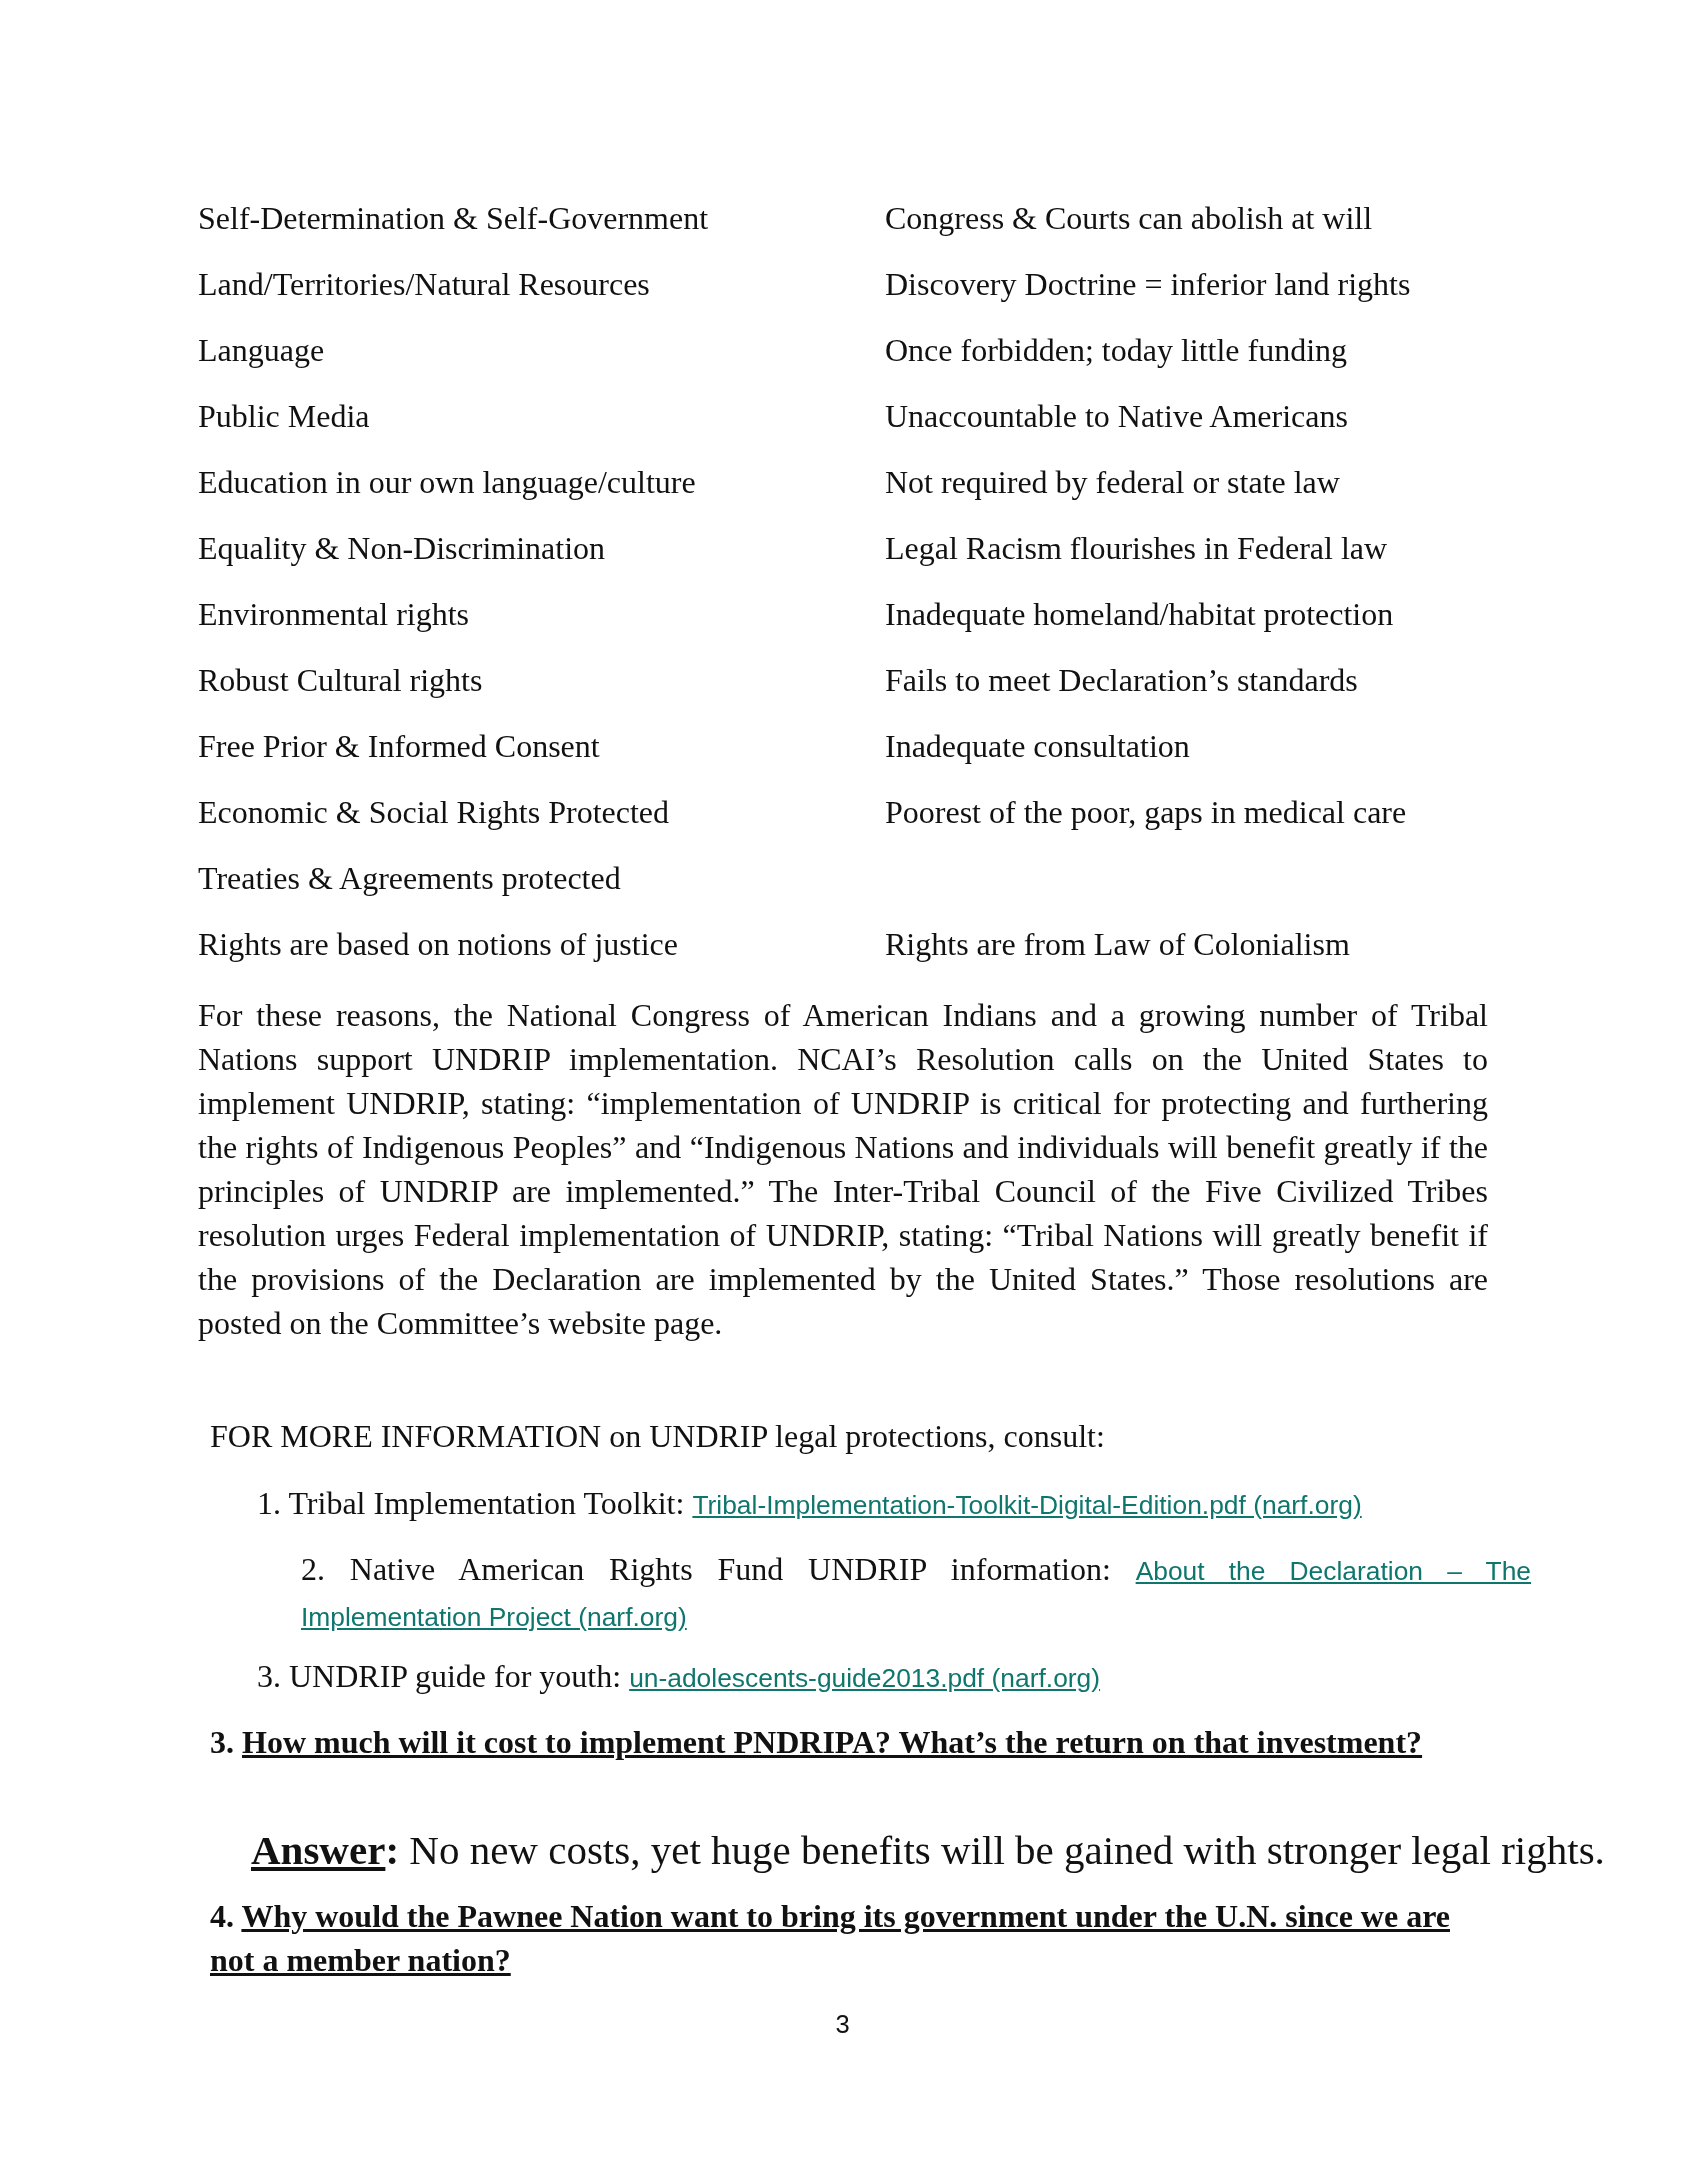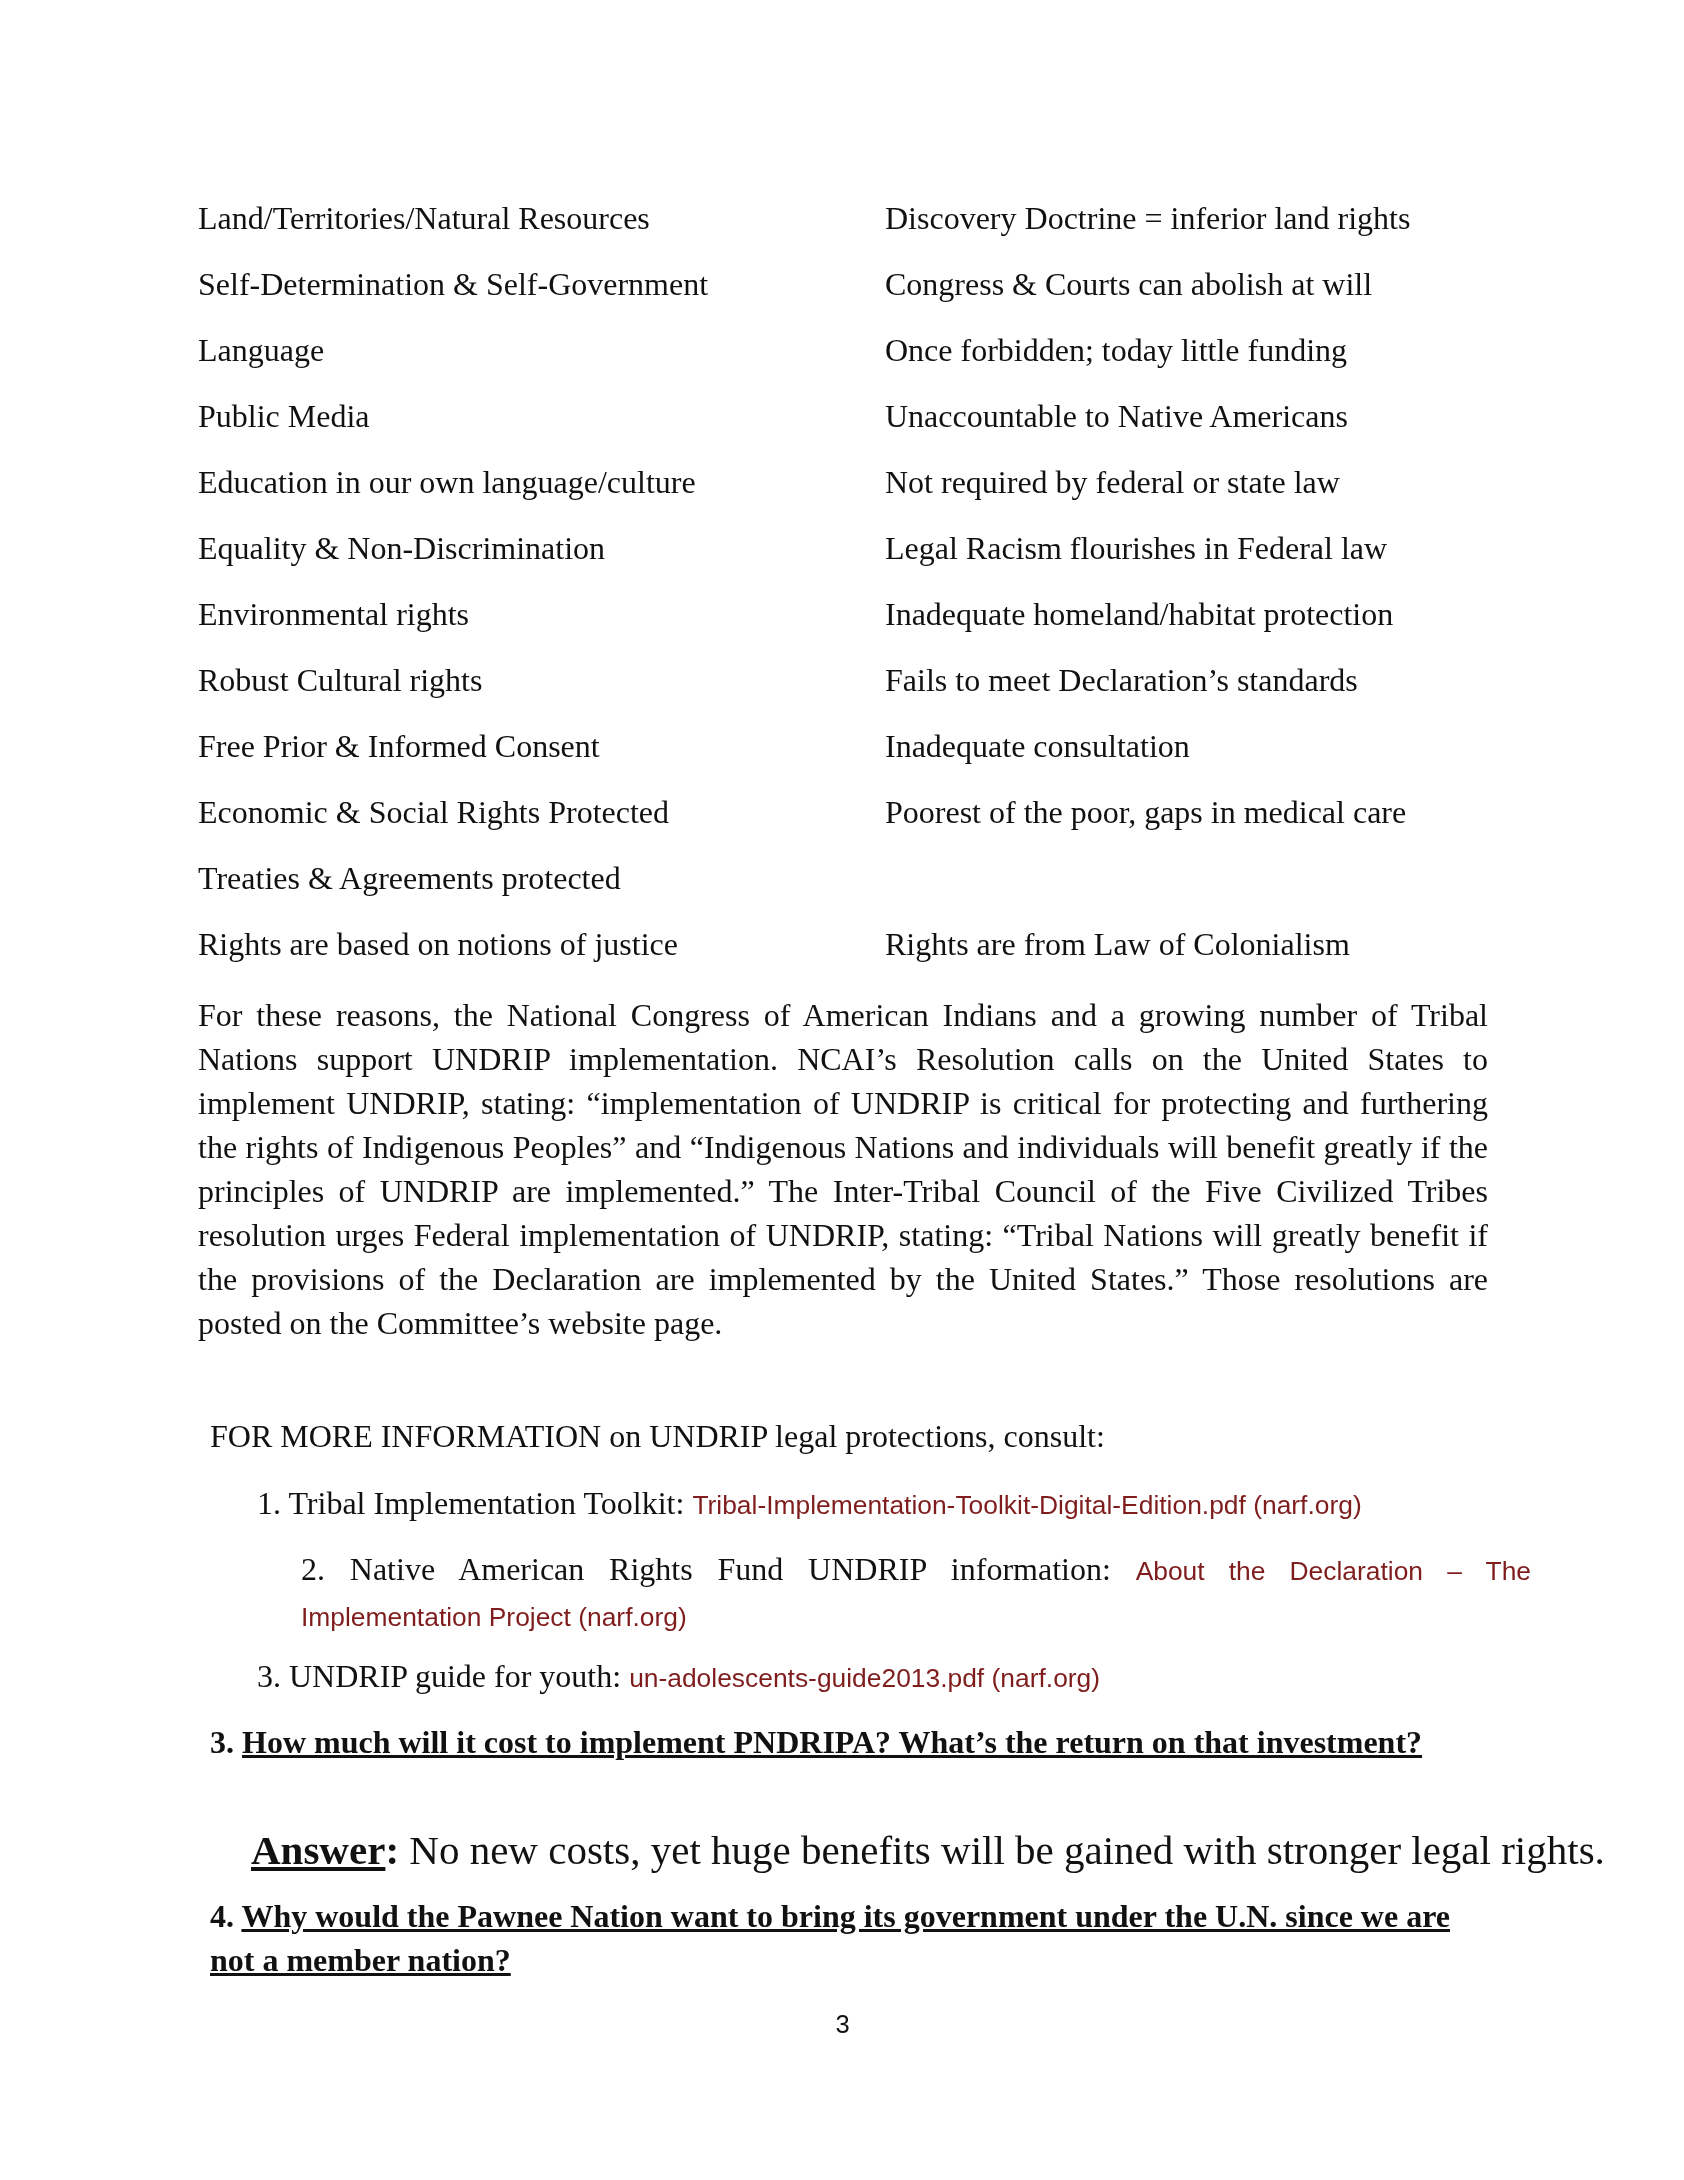--- a/index.html
+++ b/index.html
@@ -6,40 +6,40 @@
   body { width: 1685px; height: 2181px; position: relative; overflow: hidden;
          font-family: "Liberation Serif", "DejaVu Serif", serif; color: #111111; }
   .page { position: absolute; left: 0; top: 0; width: 1685px; height: 2181px; }
   .rights-table { position: absolute; left: 198px; top: 196px; width: 1295px; }
   .row { position: relative; height: 66px; font-size: 32px; line-height: 44px; white-space: nowrap; }
   .row .left { position: absolute; left: 0; top: 0; }
   .row .right { position: absolute; left: 687px; top: 0; }
   .block { position: absolute; left: 198px; width: 1290px; font-size: 32px; line-height: 44px; margin-left: 12px; }
   .para { text-align: justify; }
   .list-item { position: absolute; left: 257px; width: 1230px; font-size: 32px; line-height: 44px; text-align: justify; }
-  .link { color: #7f1d1d; font-family: "Liberation Sans", "DejaVu Sans", sans-serif; font-size: 26.4px; }
+  .link { color: #0f766e; text-decoration: underline; font-family: "Liberation Sans", "DejaVu Sans", sans-serif; font-size: 26.4px; }
   .question { font-weight: bold; text-align: justify; }
   .u { text-decoration: underline; }
   .answer-line { position: absolute; left: 251px; font-size: 41px; line-height: 44px; white-space: nowrap; }
   .bold { font-weight: bold; }
   .page-number { position: absolute; left: 0; width: 1685px; text-align: center; font-family: "Liberation Sans", "DejaVu Sans", sans-serif; font-size: 25.6px; }
 </style>
 </head>
 <body>
 
 <div class="page">
 
   <div class="rights-table">
     <div class="row">
+      <span class="left">Self-Determination &amp; Self-Government</span>
+      <span class="right">Congress &amp; Courts can abolish at will</span>
+    </div>
+    <div class="row">
       <span class="left">Land/Territories/Natural Resources</span>
       <span class="right">Discovery Doctrine = inferior land rights</span>
-    </div>
-    <div class="row">
-      <span class="left">Self-Determination &amp; Self-Government</span>
-      <span class="right">Congress &amp; Courts can abolish at will</span>
     </div>
     <div class="row">
       <span class="left">Language</span>
       <span class="right">Once forbidden; today little funding</span>
     </div>
     <div class="row">
       <span class="left">Public Media</span>
       <span class="right">Unaccountable to Native Americans</span>
     </div>
     <div class="row">

